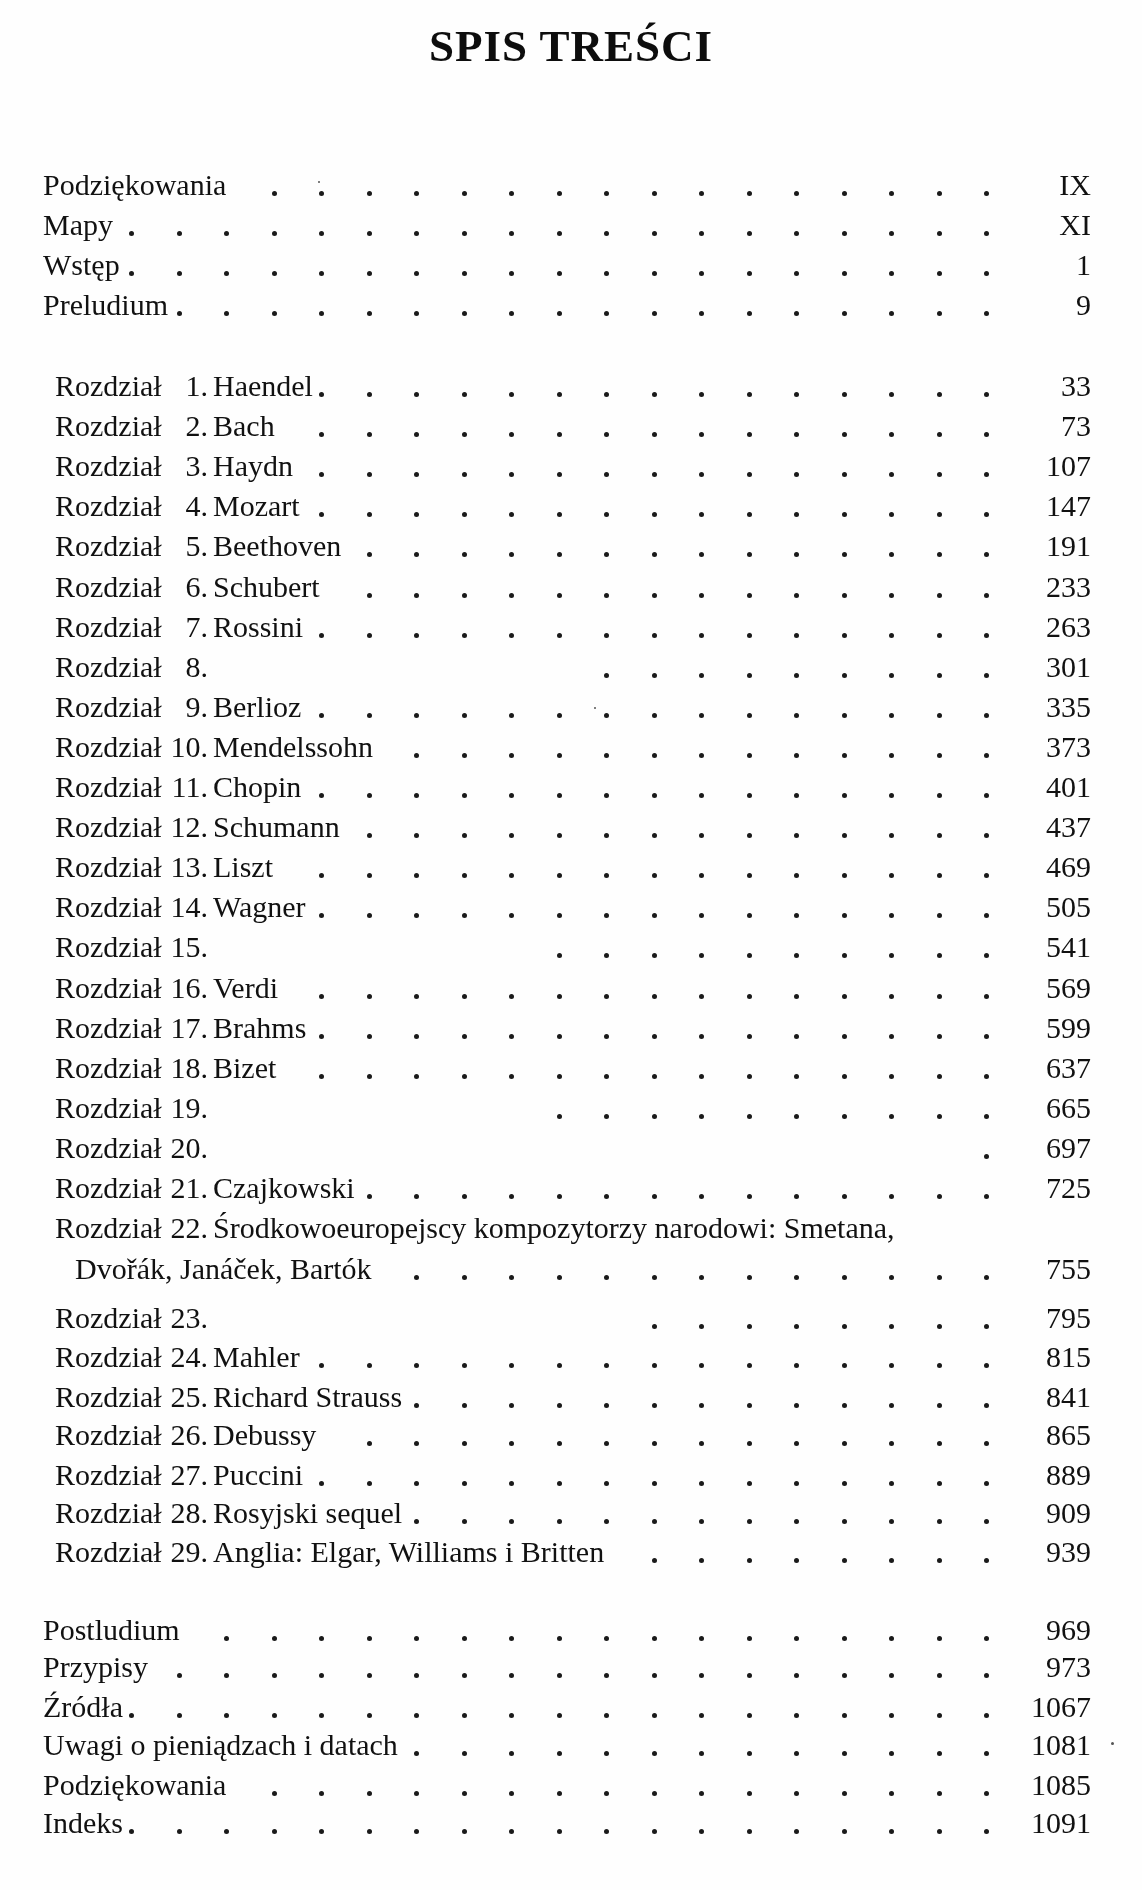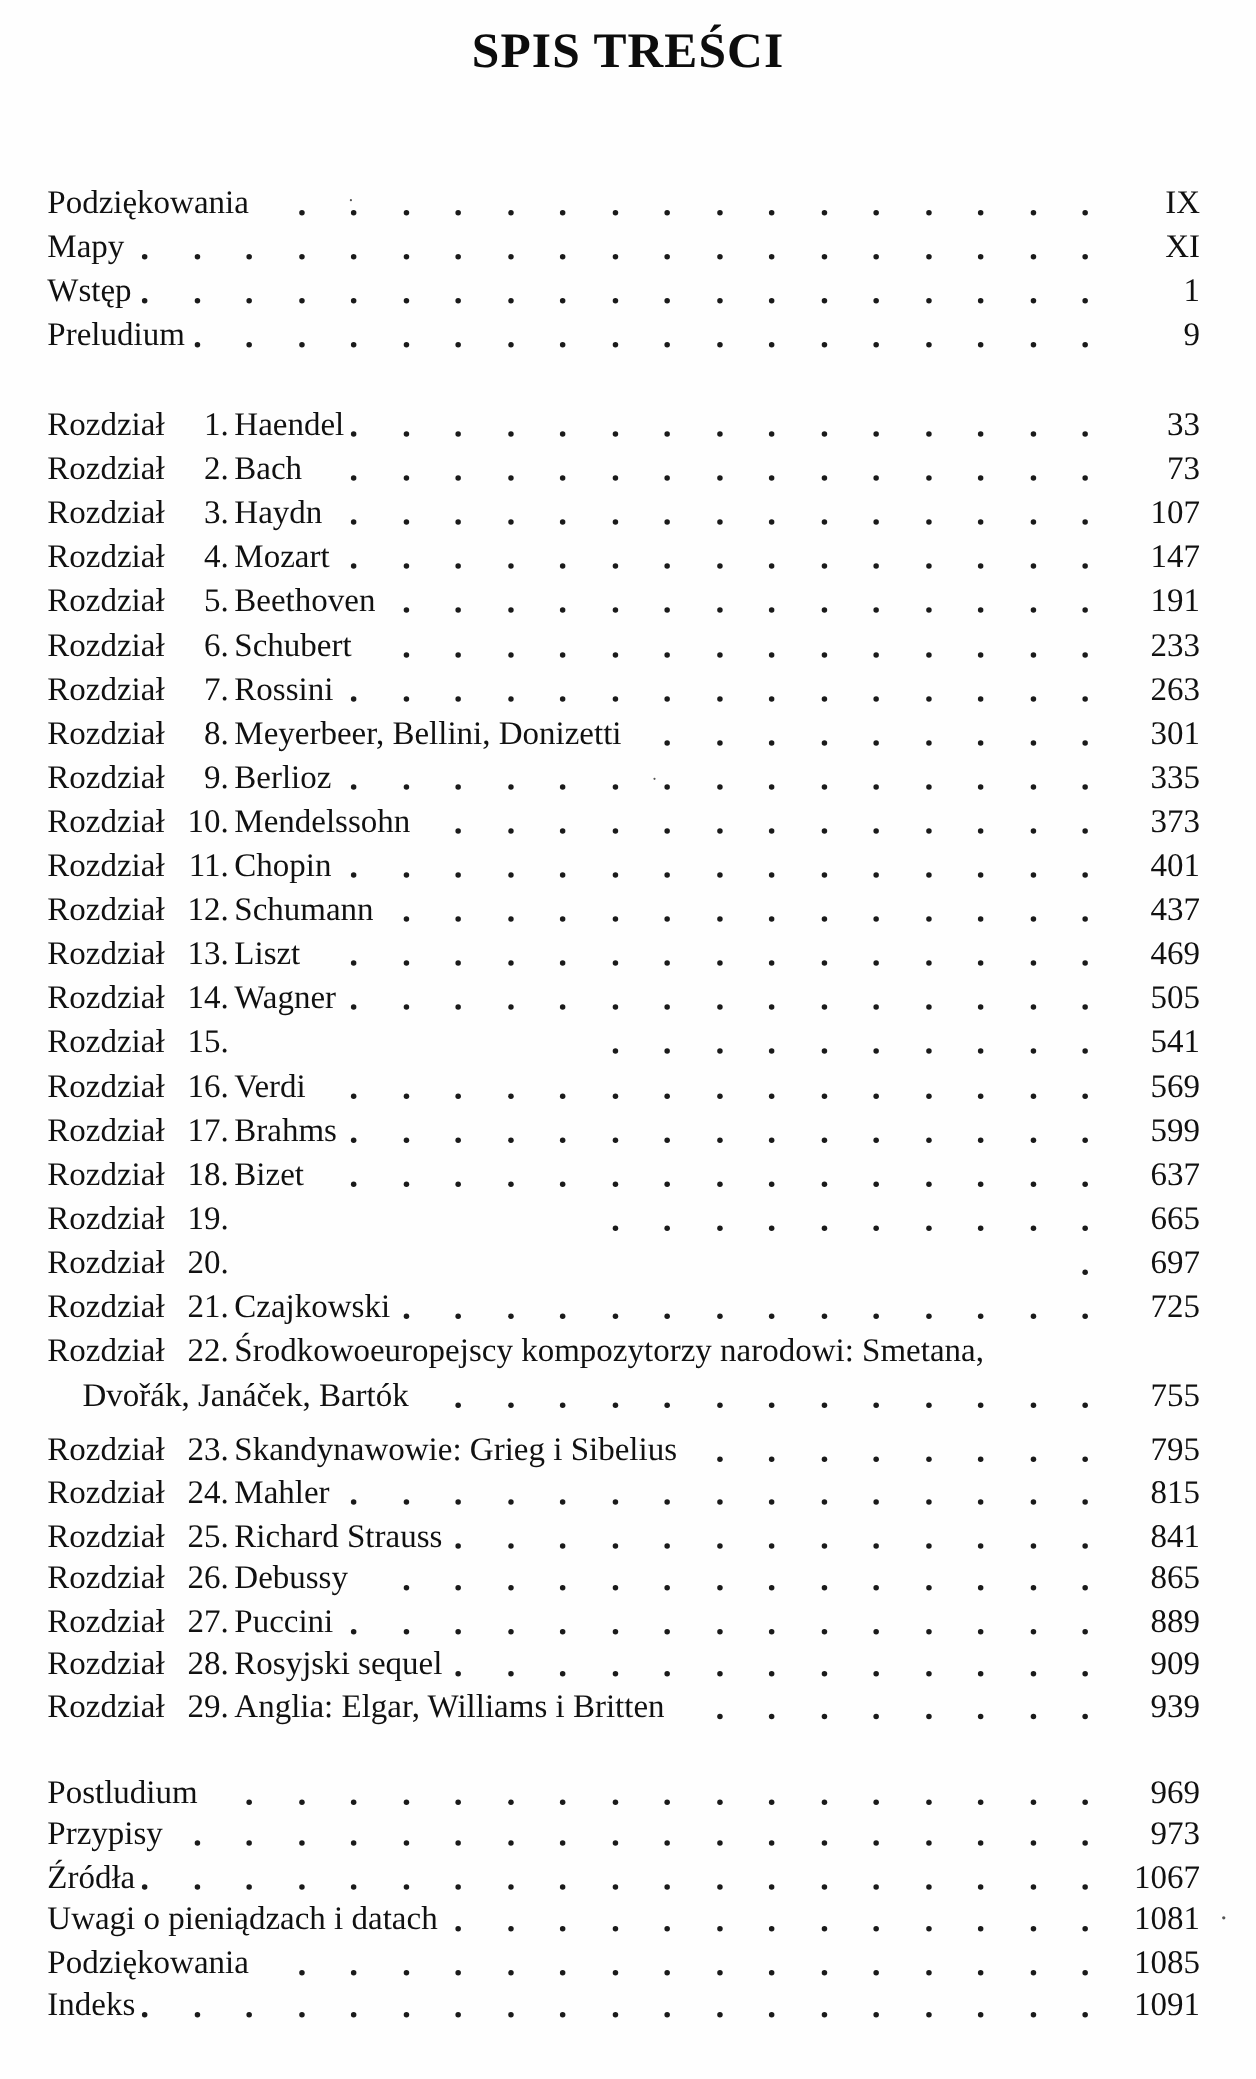--- a/index.html
+++ b/index.html
@@ -3,21 +3,21 @@
 <meta charset="utf-8">
 <style>
   html, body { margin: 0; padding: 0; background: #ffffff; }
   body { width: 1142px; height: 1890px; position: relative; overflow: hidden;
          font-family: "Liberation Serif", "DejaVu Serif", serif; color: #111111; }
   .page { position: absolute; left: 0; top: 0; width: 1142px; height: 1890px; background: #fefefe; }
   .title { position: absolute; left: 0; width: 1142px; top: 18px; text-align: center;
            font-size: 45px; font-weight: bold; letter-spacing: 1px; line-height: 56px; color: #0d0d0d; }
   .row { position: absolute; left: 0; width: 1142px; height: 40px; line-height: 40px; font-size: 30px; }
   .row .lbl { position: absolute; left: 43px; top: 0; white-space: nowrap; }
-  .row .kw { position: absolute; left: 43px; top: 0; white-space: nowrap; text-align: center; }
+  .row .kw { position: absolute; left: 55px; top: 0; white-space: nowrap; text-align: center; }
   .row .num { position: absolute; left: 150px; width: 58px; text-align: right; top: 0; white-space: nowrap; }
   .row .ttl { position: absolute; left: 213px; top: 0; white-space: nowrap; }
   .row .cont { position: absolute; left: 75px; top: 0; white-space: nowrap; }
   .row .pg { position: absolute; right: 51px; top: 0; text-align: right; white-space: nowrap; }
   .dot { position: absolute; width: 5px; height: 5px; border-radius: 50%; background: #1a1a1a; top: 26px; }
   .speck { position: absolute; width: 3px; height: 3px; border-radius: 50%; background: #555; }
 </style>
 </head>
 <body>
 
@@ -255,21 +255,20 @@
         <span class="dot" style="left: 557px;"></span>
         <span class="dot" style="left: 509px;"></span>
         <span class="dot" style="left: 462px;"></span>
         <span class="dot" style="left: 414px;"></span>
         <span class="dot" style="left: 367px;"></span>
         <span class="dot" style="left: 319px;"></span>
       </div>
       <div class="row toc" style="top: 647px;">
         <span class="kw">Rozdział</span>
         <span class="num">8.</span>
-        <span class="ttl">Meyerbeer, Bellini, Donizetti</span>
         <span class="pg">301</span>
         <span class="dot" style="left: 984px;"></span>
         <span class="dot" style="left: 937px;"></span>
         <span class="dot" style="left: 889px;"></span>
         <span class="dot" style="left: 842px;"></span>
         <span class="dot" style="left: 794px;"></span>
         <span class="dot" style="left: 747px;"></span>
         <span class="dot" style="left: 699px;"></span>
         <span class="dot" style="left: 652px;"></span>
         <span class="dot" style="left: 604px;"></span>
@@ -534,21 +533,20 @@
         <span class="dot" style="left: 652px;"></span>
         <span class="dot" style="left: 604px;"></span>
         <span class="dot" style="left: 557px;"></span>
         <span class="dot" style="left: 509px;"></span>
         <span class="dot" style="left: 462px;"></span>
         <span class="dot" style="left: 414px;"></span>
       </div>
       <div class="row toc" style="top: 1298px;">
         <span class="kw">Rozdział</span>
         <span class="num">23.</span>
-        <span class="ttl">Skandynawowie: Grieg i Sibelius</span>
         <span class="pg">795</span>
         <span class="dot" style="left: 984px;"></span>
         <span class="dot" style="left: 937px;"></span>
         <span class="dot" style="left: 889px;"></span>
         <span class="dot" style="left: 842px;"></span>
         <span class="dot" style="left: 794px;"></span>
         <span class="dot" style="left: 747px;"></span>
         <span class="dot" style="left: 699px;"></span>
         <span class="dot" style="left: 652px;"></span>
       </div>

